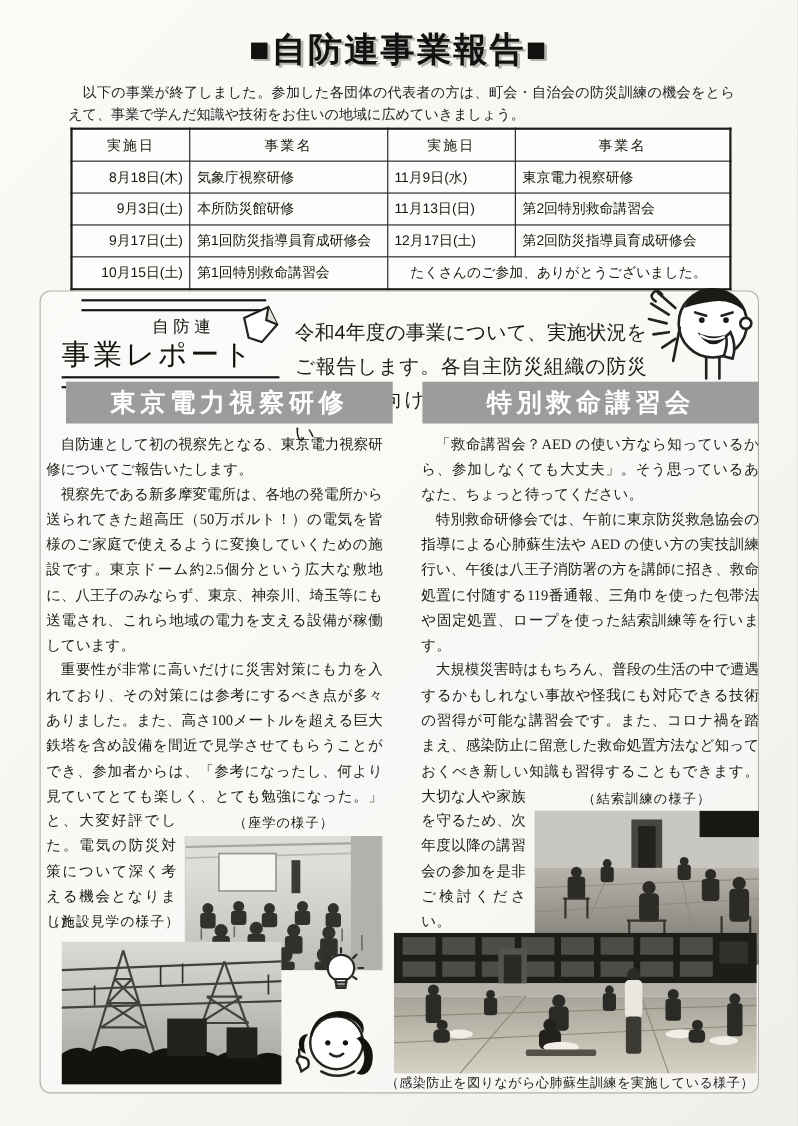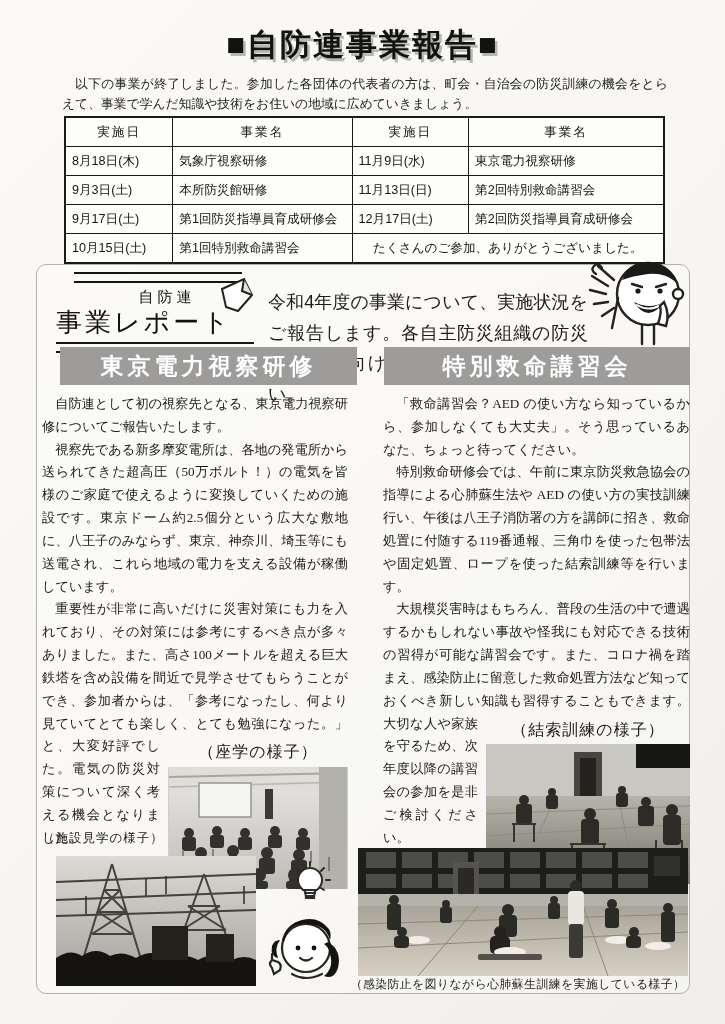--- a/index.html
+++ b/index.html
@@ -13,21 +13,21 @@
     text-shadow:2.5px 2.5px 0 #b8b7b4;font-family:"Liberation Sans",sans-serif;}
   
   .intro{position:absolute;left:62px;top:74px;width:606px;font-size:12.8px;
     line-height:1.55;color:#222;text-align:justify;}
   
   table.schedule{position:absolute;left:64px;top:116px;width:601px;
     border-collapse:collapse;border:2px solid #1a1a18;font-size:12.6px;color:#15140f;}
   table.schedule td,table.schedule th{border:1.4px solid #1a1a18;padding:2px 6px;
     height:24px;font-weight:normal;background:#fdfdfb;}
   table.schedule th{text-align:center;letter-spacing:2px;}
-  td.c-date{width:96px;text-align:left;white-space:nowrap;}
+  td.c-date{width:96px;text-align:right;white-space:nowrap;}
   td.c-name{width:179px;text-align:left;}
   td.c-date2{width:106px;white-space:nowrap;}
   td.c-name2{width:196px;text-align:left;}
   td.thanks{text-align:center;}
   
   .report-box{position:absolute;left:36px;top:264px;width:652px;height:728px;
     border:1.5px solid #b3b1ac;border-radius:10px;background:rgba(255,255,255,.35);}
   
   .logo{position:absolute;left:56px;top:272px;width:198px;}
   .logo .rule{height:7px;border-top:2.5px solid #161614;border-bottom:2px solid #161614;}
@@ -49,21 +49,21 @@
   .band.right{left:384px;width:306px;}
   
   .article{position:absolute;top:393px;font-family:"Liberation Serif",serif;
     font-size:13.2px;line-height:1.73;text-align:justify;color:#1b1a16;}
   .article.left-col{left:42px;width:306px;height:459px;}
   .article.right-col{left:383px;width:307px;height:459px;}
   .article p{margin:0;text-indent:1em;}
   .figure{float:right;text-align:center;margin:3px 0 3px 8px;}
   .figure.fl{width:180px;}
   .figure.fr{width:204px;}
-  .fig-caption{display:block;font-family:"Liberation Sans",sans-serif;font-size:16px;
+  .fig-caption{display:block;font-family:"Liberation Sans",sans-serif;font-size:12px;
     letter-spacing:1px;color:#1b1a16;margin-bottom:1px;text-indent:0;}
   .photo{display:block;width:100%;background:#cfcec9;}
   .caption-facility{position:absolute;left:0;bottom:2px;font-family:"Liberation Sans",sans-serif;
     font-size:12.5px;letter-spacing:1px;}
   
   .tower-photo{position:absolute;left:56px;top:856px;}
   .bulb{position:absolute;left:284px;top:860px;}
   .girl{position:absolute;left:264px;top:912px;}
   .cpr-photo{position:absolute;left:358px;top:848px;}
   .cpr-caption{position:absolute;left:346px;top:977px;width:344px;text-align:center;

